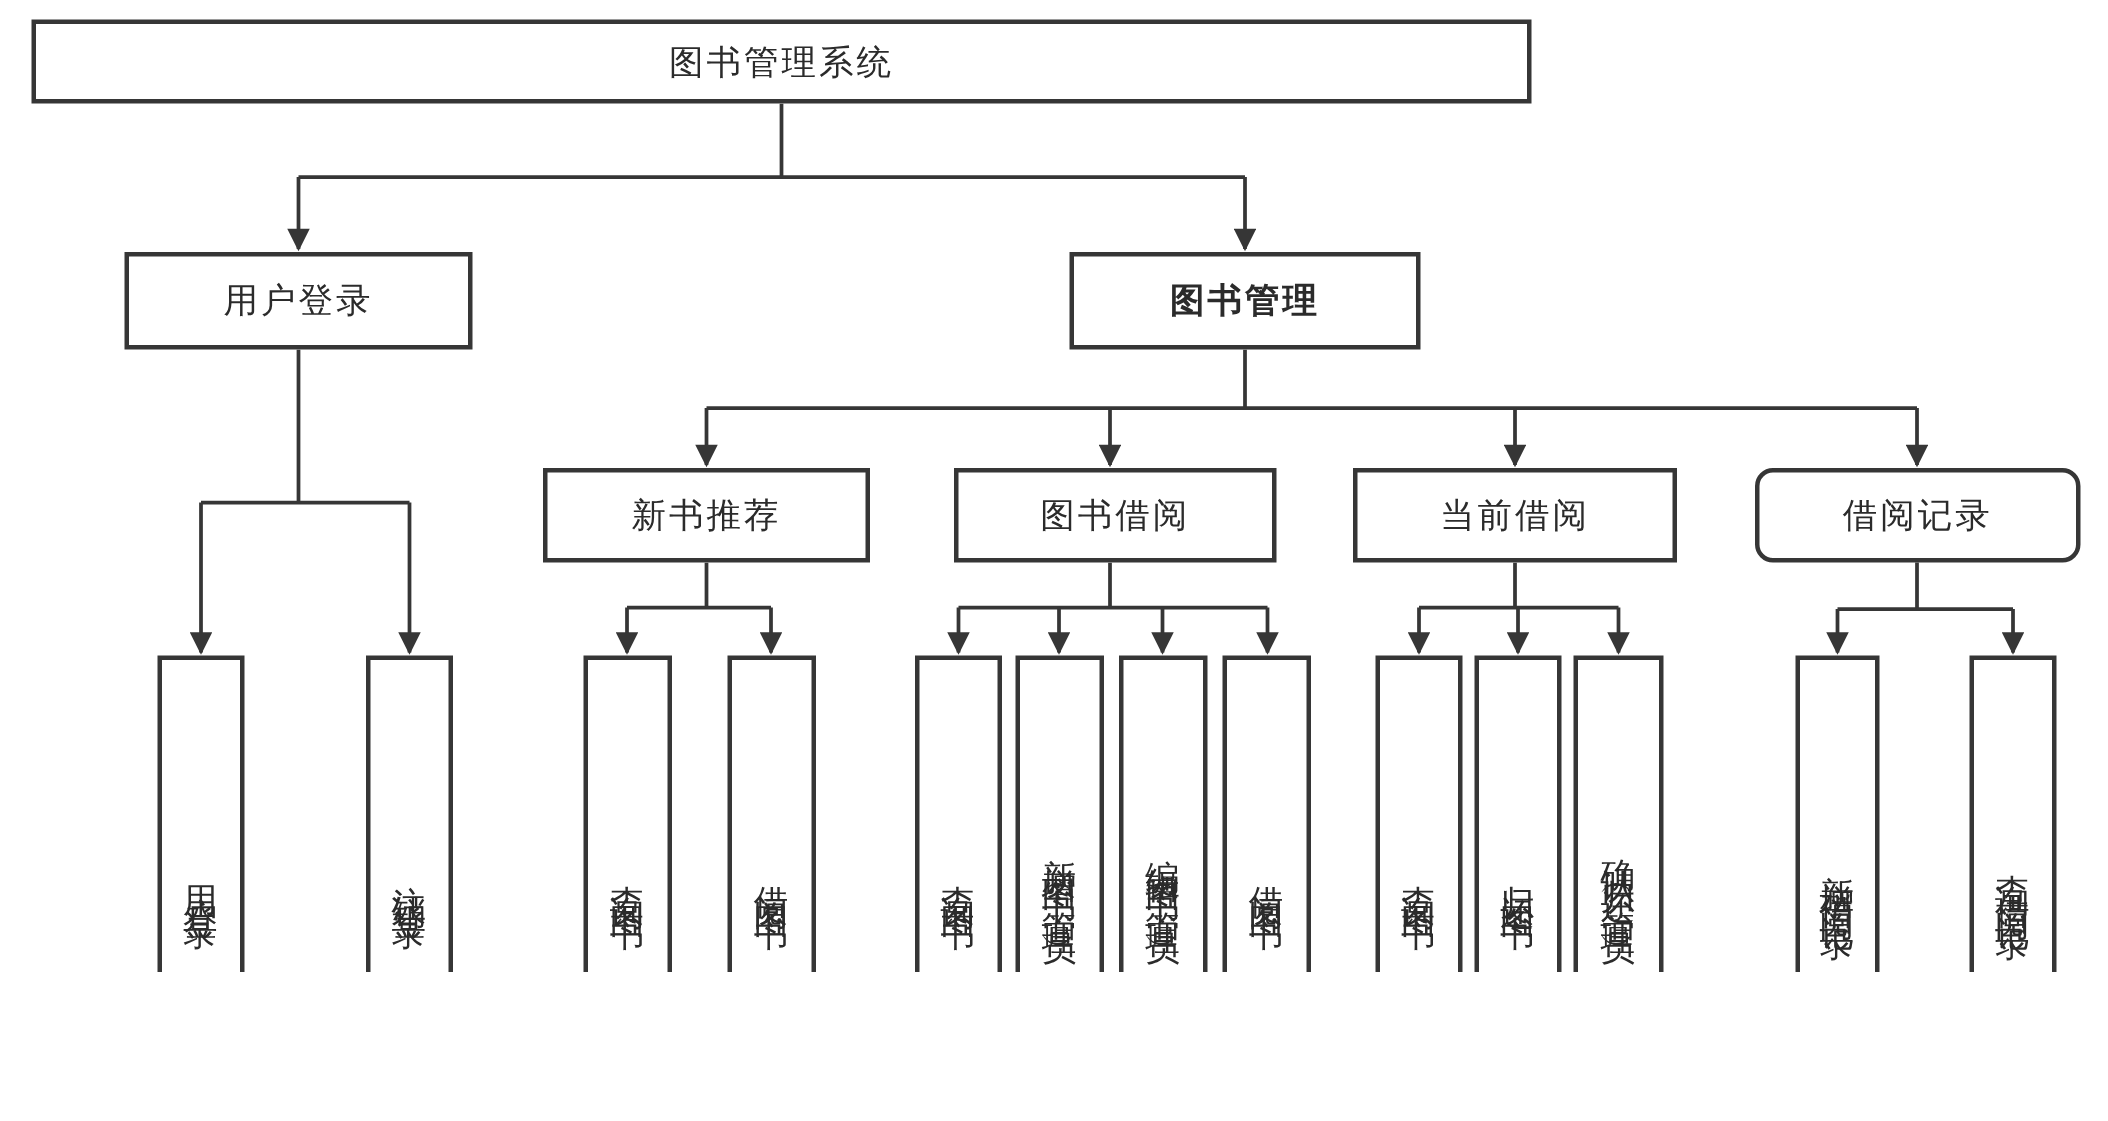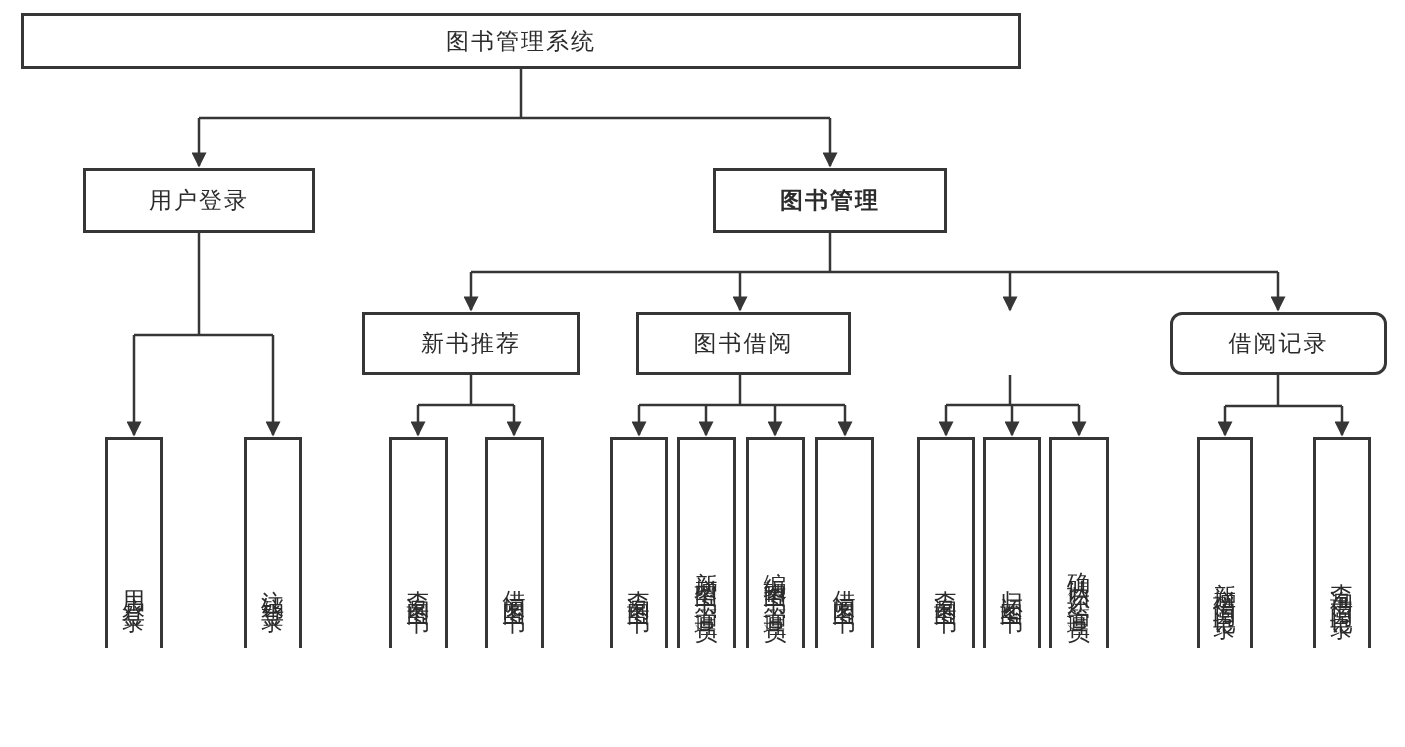--- a/index.html
+++ b/index.html
@@ -133,20 +133,21 @@
     </g>
   </svg>
 
   <div class="hnode" style="left:21px; top:13px; width:1000px; height:56px;">图书管理系统</div>
 
   <div class="hnode" style="left:83px; top:168px; width:232px; height:65px;">用户登录</div>
   <div class="hnode" style="left:713px; top:168px; width:234px; height:65px;font-weight:bold;">图书管理</div>
 
   <div class="hnode" style="left:362px; top:312px; width:218px; height:63px;">新书推荐</div>
   <div class="hnode" style="left:636px; top:312px; width:215px; height:63px;">图书借阅</div>
+  <div class="hnode" style="left:902px; top:312px; width:216px; height:63px;">当前借阅</div>
   <div class="hnode" style="left:1170px; top:312px; width:217px; height:63px;border-radius:12px;">借阅记录</div>
 
   <div class="leaf" style="left:105px; width:58px;">
     <span>用户登录</span>
   </div>
   <div class="leaf" style="left:244px; width:58px;">
     <span>注销登录</span>
   </div>
 
   <div class="leaf" style="left:389px; width:59px;">

